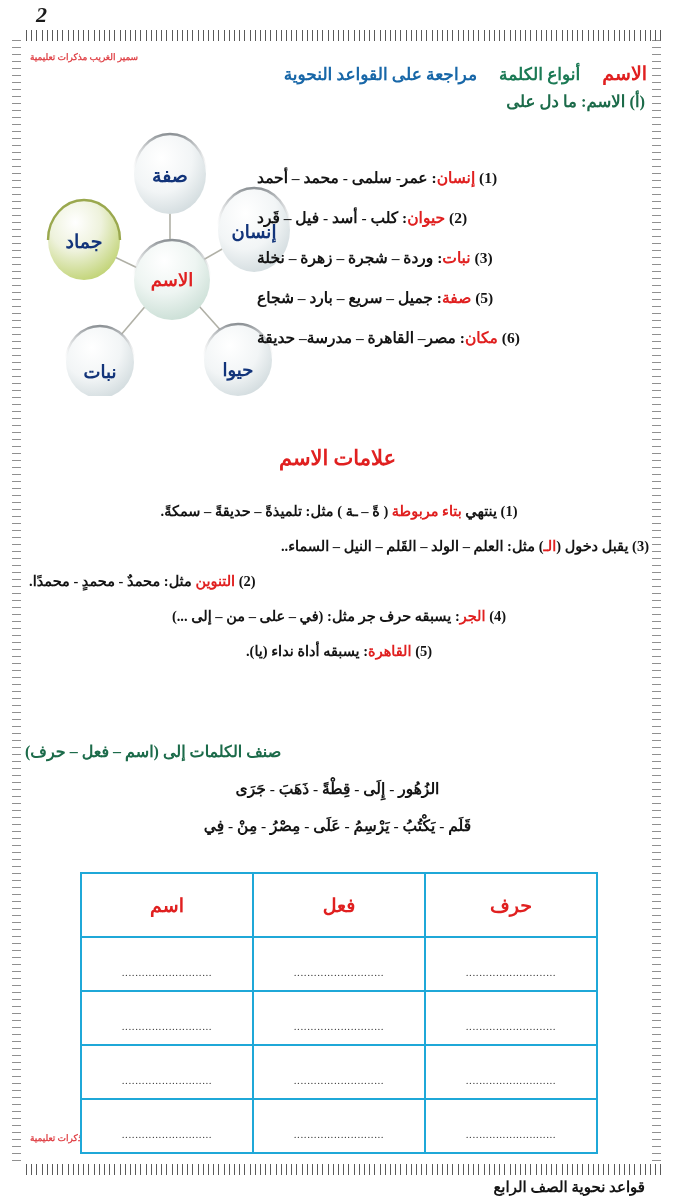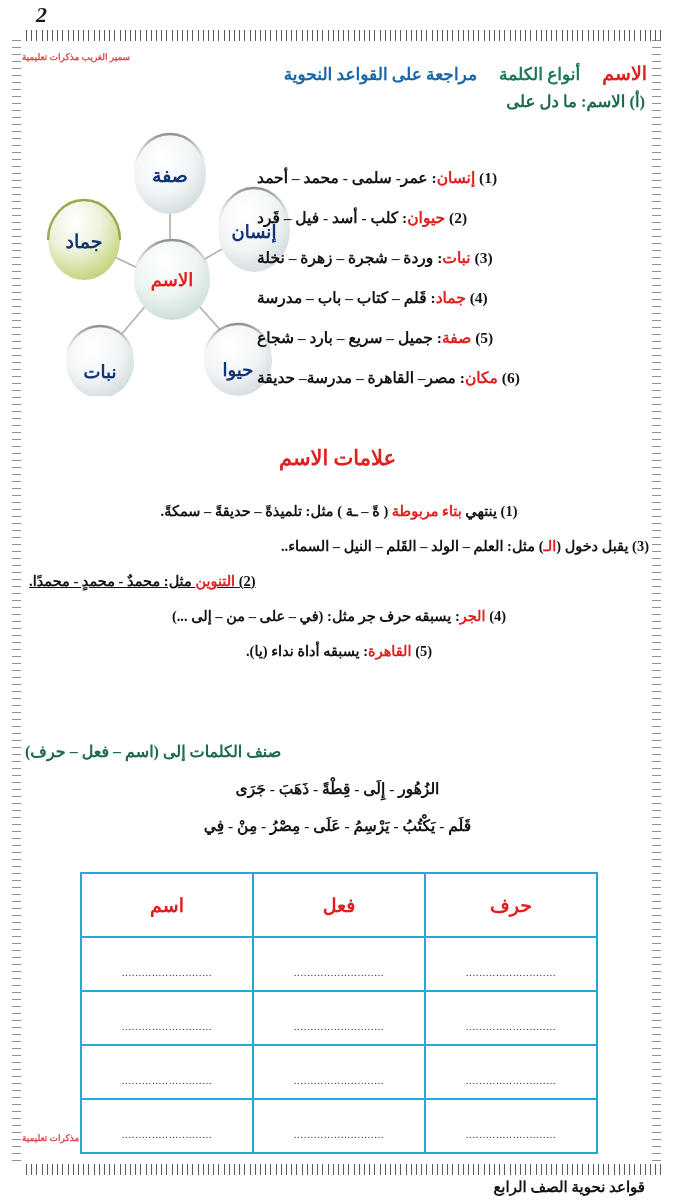--- a/index.html
+++ b/index.html
@@ -64,20 +64,21 @@
 
   
   .watermark {
     position: absolute;
     color: #e0454a;
     font-family: "Liberation Serif", serif;
     font-size: 9px;
     font-weight: bold;
     white-space: nowrap;
     letter-spacing: .2px;
+    margin-left: 8px;
   }
   .watermark.top-left { top: 52px; left: 22px; }
   .watermark.bottom-left { top: 1133px; left: 22px; }
 
   
   .header-row {
     position: absolute;
     top: 62px;
     right: 28px;
     width: 470px;
@@ -176,21 +177,21 @@
     font-family: "Liberation Serif", serif;
   }
   .marks-list .mrow {
     height: 35px;
     line-height: 35px;
     white-space: nowrap;
     display: flex;
   }
   .marks-list .mrow.c  { justify-content: center; }
   .marks-list .mrow.r  { justify-content: flex-start; }
-  .marks-list .mrow.e  { justify-content: flex-end; text-decoration: underline; }
+  .marks-list .mrow.e  { justify-content: flex-end; }
 
   
   .exercise-inst {
     position: absolute;
     top: 742px;
     right: 30px;
     width: 620px;
     text-align: left;
     font-size: 16px;
     font-weight: bold;
@@ -382,26 +383,20 @@
       </span>
     </div>
     <div class="row">
       <span class="inner">
         <span class="num">(3)</span>
         <span class="kw-red">نبات</span><span>:  وردة – شجرة –  زهرة –  نخلة</span>
       </span>
     </div>
     <div class="row">
       <span class="inner">
-        <span class="num">(4)</span>
-        <span class="kw-red">جماد</span><span>: قَلم  – كتاب –  باب –  مدرسة</span>
-      </span>
-    </div>
-    <div class="row">
-      <span class="inner">
         <span class="num">(5)</span>
         <span class="kw-red">صفة</span><span>: جميل – سريع –  بارد –  شجاع</span>
       </span>
     </div>
     <div class="row">
       <span class="inner">
         <span class="num">(6)</span>
         <span class="kw-red">مكان</span><span>: مصر– القاهرة – مدرسة– حديقة</span>
       </span>
     </div>

